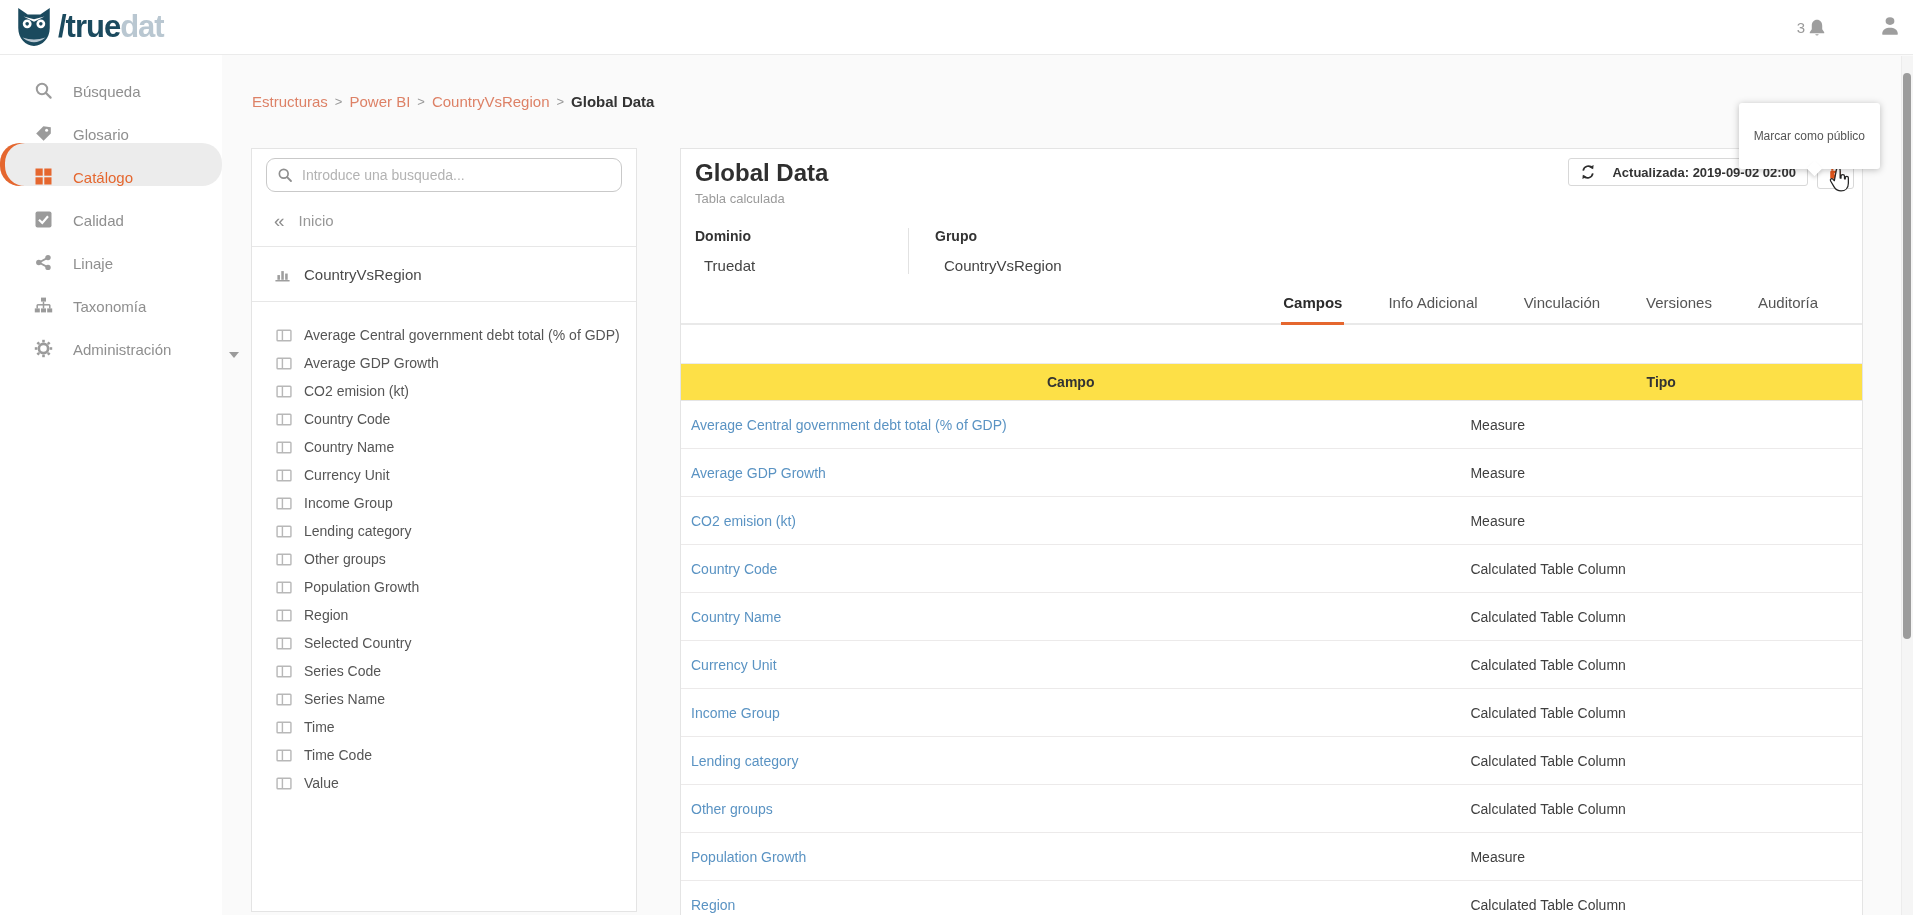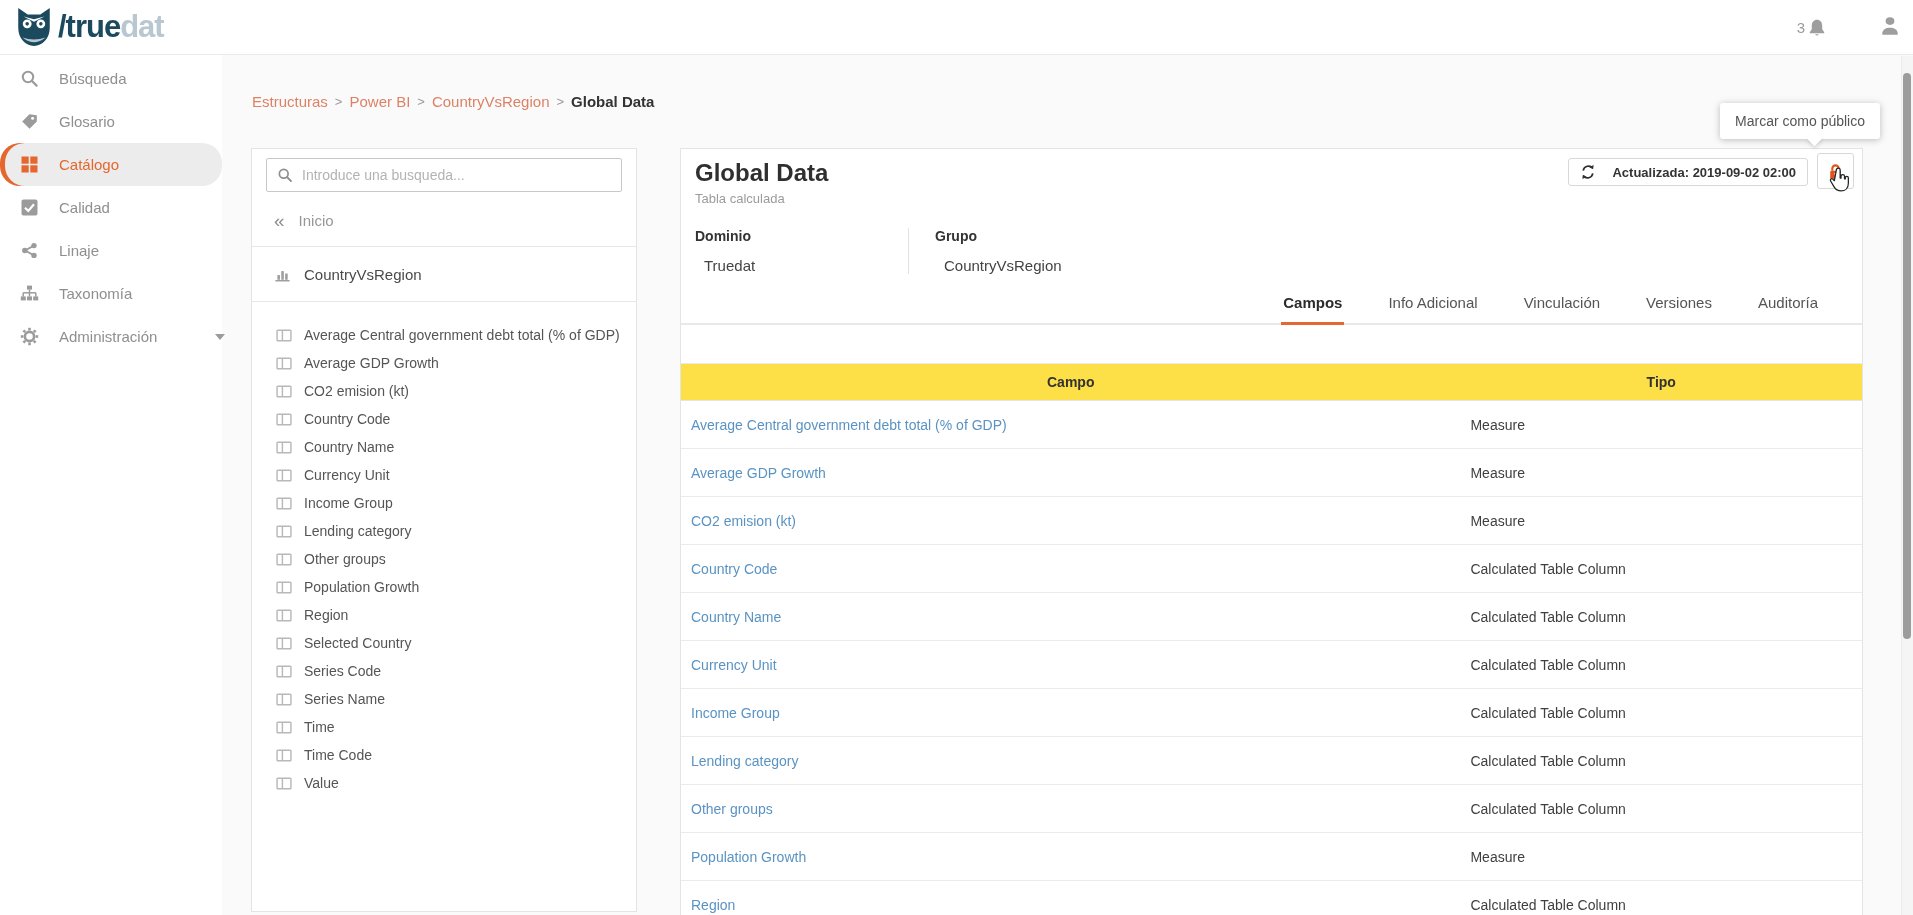--- a/index.html
+++ b/index.html
@@ -14,38 +14,38 @@
   .logo-text { font-size:31px; font-weight:bold; letter-spacing:-1px; margin-left:4px; }
   .logo-text .lp { color:#1b4a5e; }
   .logo-text .ls { color:#b9c7d1; }
   .header-right { position:absolute; right:0; top:0; height:55px; display:flex; align-items:center; }
   .notif { display:flex; align-items:center; cursor:pointer; margin-right:52px; }
   .notif-count { color:#9a9a9a; font-size:15px; margin-right:2px; }
   .user-btn { margin-right:12px; cursor:pointer; }
 
   
   .sidebar { position:absolute; top:55px; left:0; bottom:0; width:222px; background:#fff; padding-top:2px; }
-  .side-item { height:43px; display:flex; align-items:center; padding-left:20px; gap:20px;
+  .side-item { height:43px; display:flex; align-items:flex-end; padding-left:34px; gap:20px;
                color:#8f8f8f; font-size:15px; cursor:pointer; position:relative; }
   .side-item .lbl { flex:0 0 auto; }
   .side-item.active { background:#ececec; color:#e5672f; box-shadow:inset 5px 0 0 #e5672f;border-radius:20px; }
   .side-icon { width:19px; height:19px; flex:0 0 19px; }
   .caret-down { width:0; height:0; border-left:5px solid transparent; border-right:5px solid transparent;
                 border-top:6px solid #9b9b9b; margin-left:38px; }
 
   
   .breadcrumb { position:absolute; left:252px; top:93px; font-size:15px; display:flex; gap:7px; align-items:center; }
   .breadcrumb a { color:#dd8166; cursor:pointer; }
   .breadcrumb .sep { color:#999; font-size:13px; }
   .breadcrumb .current { color:#333; font-weight:bold; }
 
   
   .tree-panel { position:absolute; left:251px; top:148px; width:386px; height:764px;
                 background:#fff; border:1px solid #e4e4e4; overflow:hidden; }
-  .search-box { margin:9px 14px 0 14px; height:34px; border:1px solid #c9c9c9; border-radius:2px;
+  .search-box { margin:9px 14px 0 14px; height:34px; border:1px solid #c9c9c9; border-radius:9px;
                 display:flex; align-items:center; padding:0 10px; gap:9px; background:#fff; }
   .search-box input { border:none; outline:none; flex:1; font-size:14px; color:#444;
                       font-family:"Liberation Sans", sans-serif; background:transparent; }
   .search-box input::placeholder { color:#b3b3b3; }
   .inicio-row { margin-top:12px; height:32px; display:flex; align-items:center; gap:14px;
                 padding-left:22px; color:#979797; font-size:15px; cursor:pointer; }
   .inicio-row .collapse-glyph { font-size:19px; line-height:1; color:#8d8d8d; }
   .tree-divider { border:none; border-top:1px solid #e7e7e7; margin:10px 0; }
   .root-row { height:34px; display:flex; align-items:center; gap:13px; padding-left:22px;
               color:#4a4a4a; font-size:15px; cursor:pointer; }
@@ -62,21 +62,21 @@
 
   .updated-btn { position:absolute; top:9px; right:54px; height:28px; border:1px solid #d8d8d8;
                  border-radius:3px; background:#fff; display:flex; align-items:center; gap:16px;
                  padding:0 11px; font-size:13px; font-weight:bold; color:#333; cursor:pointer; }
   .lock-btn { position:absolute; top:4px; right:8px; width:37px; height:36px; border:1px solid #d8d8d8;
               border-radius:3px; background:#fff; display:flex; align-items:center; justify-content:center;
               cursor:pointer; }
   .cursor-hand { position:absolute; left:9px; top:13px; }
 
   .tooltip { position:absolute; top:-46px; right:-18px; background:#fff; border-radius:3px;
-             box-shadow:0 1px 7px rgba(0,0,0,0.25); padding:10px 15px; font-size:14px; color:#555;
+             box-shadow:0 1px 7px rgba(0,0,0,0.25); padding:26px 15px; font-size:12px; color:#555;
              white-space:nowrap; z-index:6; }
   .tip-arrow { position:absolute; bottom:-5px; right:60px; width:11px; height:11px; background:#fff;
                transform:rotate(45deg); box-shadow:2px 2px 4px rgba(0,0,0,0.12); }
 
   .details { display:flex; margin-top:22px; padding-left:14px; }
   .detail-col { padding-right:40px; }
   .detail-col.first { width:214px; border-right:1px solid #e2e2e2; }
   .detail-col.second { padding-left:26px; }
   .detail-label { font-size:14px; font-weight:bold; color:#333; }
   .detail-value { font-size:15px; color:#444; margin-top:13px; padding-left:9px; }

